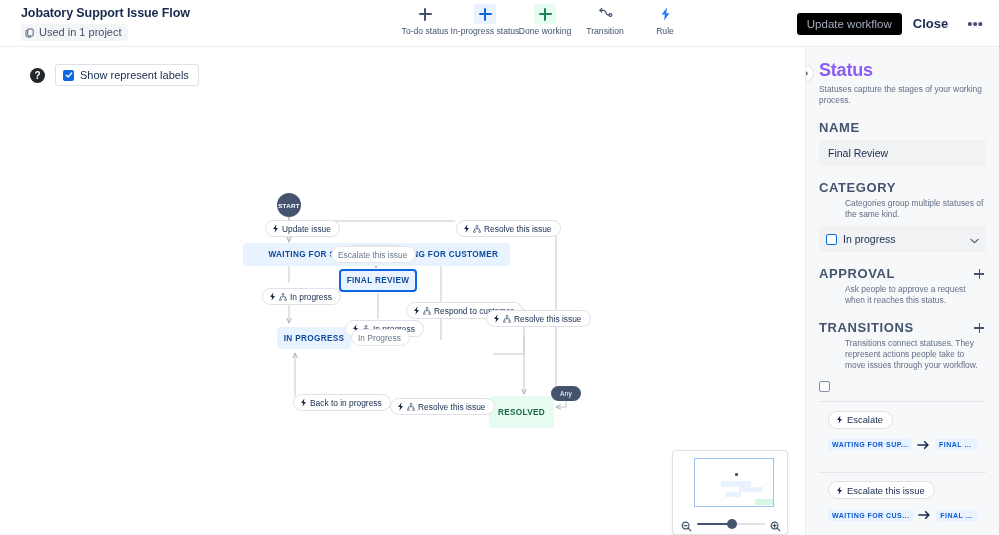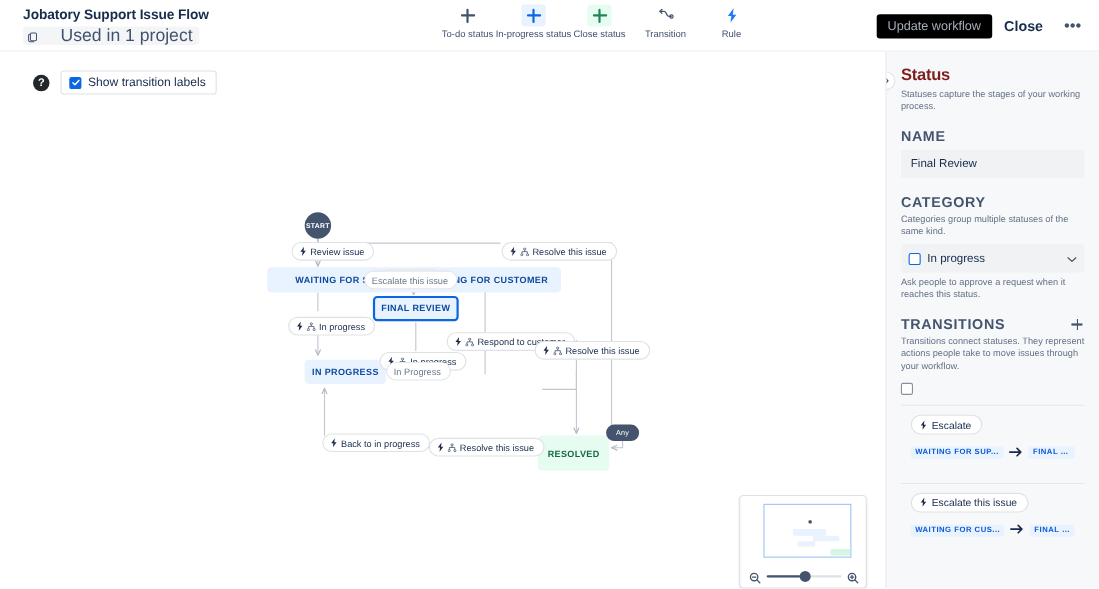--- a/index.html
+++ b/index.html
@@ -16,24 +16,24 @@
   .header {
     position: absolute; left: 0; top: 0; width: 999px; height: 47px;
     border-bottom: 1px solid #ebecf0; background: #fff;
   }
   .hdr-left { position: absolute; left: 21px; top: 6px; }
   .hdr-title {
     font-size: 12.5px; font-weight: bold; color: #172b4d;
     letter-spacing: -0.1px; line-height: 14px;
   }
   .hdr-badge {
-    display: inline-flex; align-items: center; gap: 20px;
+    display: inline-flex; align-items: center; gap: 4px;
     margin-top: 4px; padding: 2px 6px 2px 4px;
     background: #f4f5f7; border-radius: 3px;
-    font-size: 16px; color: #42526e; line-height: 13px;
+    font-size: 11px; color: #42526e; line-height: 13px;
   }
   .badge-ico { display: inline-block; width: 10px; height: 10px; flex: none; }
 
   
   .toolbar {
     position: absolute; left: 395px; top: 4px;
     display: flex; align-items: flex-end; gap: 0px;
   }
   .tb-item {
     width: 60px; display: flex; flex-direction: column;
@@ -178,21 +178,21 @@
     background: #f7f8f9; border-left: 1px solid #ebecf0;
     overflow: hidden;
   }
   .panel-collapse {
     position: absolute; left: -9px; top: 18px; width: 17px; height: 17px;
     border-radius: 50%; background: #fff; border: 1px solid #dfe1e6;
     display: flex; align-items: center; justify-content: center;
     cursor: pointer; z-index: 7;
   }
   .p-pad { padding: 13px 13px 0 13px; }
-  .p-title { font-size: 15px; font-weight: bold; color: #7f1d1d; letter-spacing: -0.2px; }
+  .p-title { font-size: 18px; font-weight: bold; color: #8b5cf6; letter-spacing: -0.2px; }
   .p-sub { font-size: 8.4px; color: #626f86; margin-top: 3px; line-height: 11px; }
   .p-sec-head {
     display: flex; align-items: center; justify-content: space-between;
     margin-top: 14px;
   }
   .p-sec {
     font-size: 13px; font-weight: bold; color: #44546f;
     letter-spacing: 0.6px; text-transform: uppercase;
   }
   .p-add {
@@ -200,21 +200,21 @@
   }
   .p-add::before, .p-add::after { content: ""; position: absolute; background: #44546f; }
   .p-add::before { left: 2px; top: 6.5px; width: 10px; height: 1.6px; }
   .p-add::after { top: 2px; left: 6.5px; height: 10px; width: 1.6px; }
   .p-input {
     margin-top: 5px; width: 100%; height: 26px;
     background: #f1f2f4; border: 1px solid transparent; border-radius: 3px;
     padding: 0 8px; font-size: 10.5px; color: #172b4d;
     font-family: inherit; outline: none;
   }
-  .p-desc { font-size: 8.4px; color: #626f86; margin-top: 3px; line-height: 11px; }
+  .p-desc { font-size: 8.4px; color: #626f86; margin-top: 3px; line-height: 11px; margin-left: 26px; }
   .p-select {
     margin-top: 6px; width: 100%; height: 26px;
     background: #f1f2f4; border-radius: 3px;
     display: flex; align-items: center; gap: 6px; padding: 0 7px;
     cursor: pointer;
   }
   .swatch {
     width: 11px; height: 11px; border-radius: 2px;
     border: 1.8px solid #0c66e4; background: #fff; flex: none;
   }
@@ -280,21 +280,21 @@
       <div class="tb-item">
         <span class="tb-sq prog">
             <span class="plus blue"></span>
           </span>
         <span class="tb-label">In-progress status</span>
       </div>
       <div class="tb-item">
         <span class="tb-sq done">
             <span class="plus green"></span>
           </span>
-        <span class="tb-label">Close status</span>
+        <span class="tb-label">Done working</span>
       </div>
       <div class="tb-item">
         <span class="tb-sq plain">
           <svg width="15" height="13" viewBox="0 0 16 14">
               <path d="M2 2.5h4.2c1.3 0 1.6.8 2.2 2.4.5 1.5.9 2.6 2.3 2.6H13" fill="none" stroke="#42526e" stroke-width="1.3" stroke-linecap="round"></path>
               <path d="M2 2.5l2-2M2 2.5l2 2" fill="none" stroke="#42526e" stroke-width="1.3" stroke-linecap="round"></path>
               <circle cx="13.3" cy="7.5" r="1.6" fill="none" stroke="#42526e" stroke-width="1.2"></circle>
             </svg>
         </span>
         <span class="tb-label">Transition</span>
@@ -317,21 +317,21 @@
   </div>
 
   <div class="canvas-tools">
     <div class="help-ico">?</div>
     <label class="chk-wrap">
       <span class="chk">
         <svg width="8" height="8" viewBox="0 0 10 10">
             <path d="M1.6 5.2 3.9 7.5 8.4 2.6" fill="none" stroke="#fff" stroke-width="1.7" stroke-linecap="round" stroke-linejoin="round"></path>
           </svg>
       </span>
-      <span class="chk-label">Show transition labels</span>
+      <span class="chk-label">Show represent labels</span>
     </label>
   </div>
 
   <div class="canvas">
     <div class="canvas-inner">
       <svg class="svg-layer" width="806" height="488">
         <defs>
           <marker id="ah" markerWidth="7" markerHeight="7" refX="5.4" refY="3" orient="auto">
             <path d="M0.5 0.8 L5.4 3 L0.5 5.2" fill="none" stroke="#b3bac5" stroke-width="1.1" stroke-linecap="round" stroke-linejoin="round"></path>
           </marker>
@@ -408,21 +408,21 @@
             <span>Any</span>
           </div>
         </div>
       <div>
           <div class="tlabel" style="left: 265px; top: 173px;">
             <span>
               <svg class="bolt" width="7" height="9" viewBox="0 0 10 14">
                 <path d="M6.4.6 1.2 7.6h3.1L3.6 13.4 8.9 6.3H5.7z" fill="#1d2b4d"></path>
               </svg>
             </span>
-            <span>Review issue</span>
+            <span>Update issue</span>
           </div>
           <div class="tlabel" style="left: 456px; top: 173px;">
             <span>
               <svg class="bolt" width="7" height="9" viewBox="0 0 10 14">
                 <path d="M6.4.6 1.2 7.6h3.1L3.6 13.4 8.9 6.3H5.7z" fill="#1d2b4d"></path>
               </svg>
             </span>
             <span>
               <svg class="fork" width="8" height="8" viewBox="0 0 12 12">
                 <circle cx="6" cy="2" r="1.5" fill="none" stroke="#44546f" stroke-width="1.1"></circle>
@@ -590,20 +590,24 @@
       <div class="p-select">
         <span class="swatch"></span>
         <span class="p-select-val">In progress</span>
         <span class="chev">
           <svg width="9" height="6" viewBox="0 0 10 6">
               <path d="M1 1.2 5 4.8 9 1.2" fill="none" stroke="#44546f" stroke-width="1.3" stroke-linecap="round" stroke-linejoin="round"></path>
             </svg>
         </span>
       </div>
 
+      <div class="p-sec-head">
+        <span class="p-sec">APPROVAL</span>
+        <span class="p-add"></span>
+      </div>
       <div class="p-desc">Ask people to approve a request when it reaches this status.</div>
 
       <div class="p-sec-head">
         <span class="p-sec">TRANSITIONS</span>
         <span class="p-add"></span>
       </div>
       <div class="p-desc">Transitions connect statuses. They represent actions people take to move issues through your workflow.</div>
 
       <label class="allow-row">
         <span class="chk-empty"></span>

